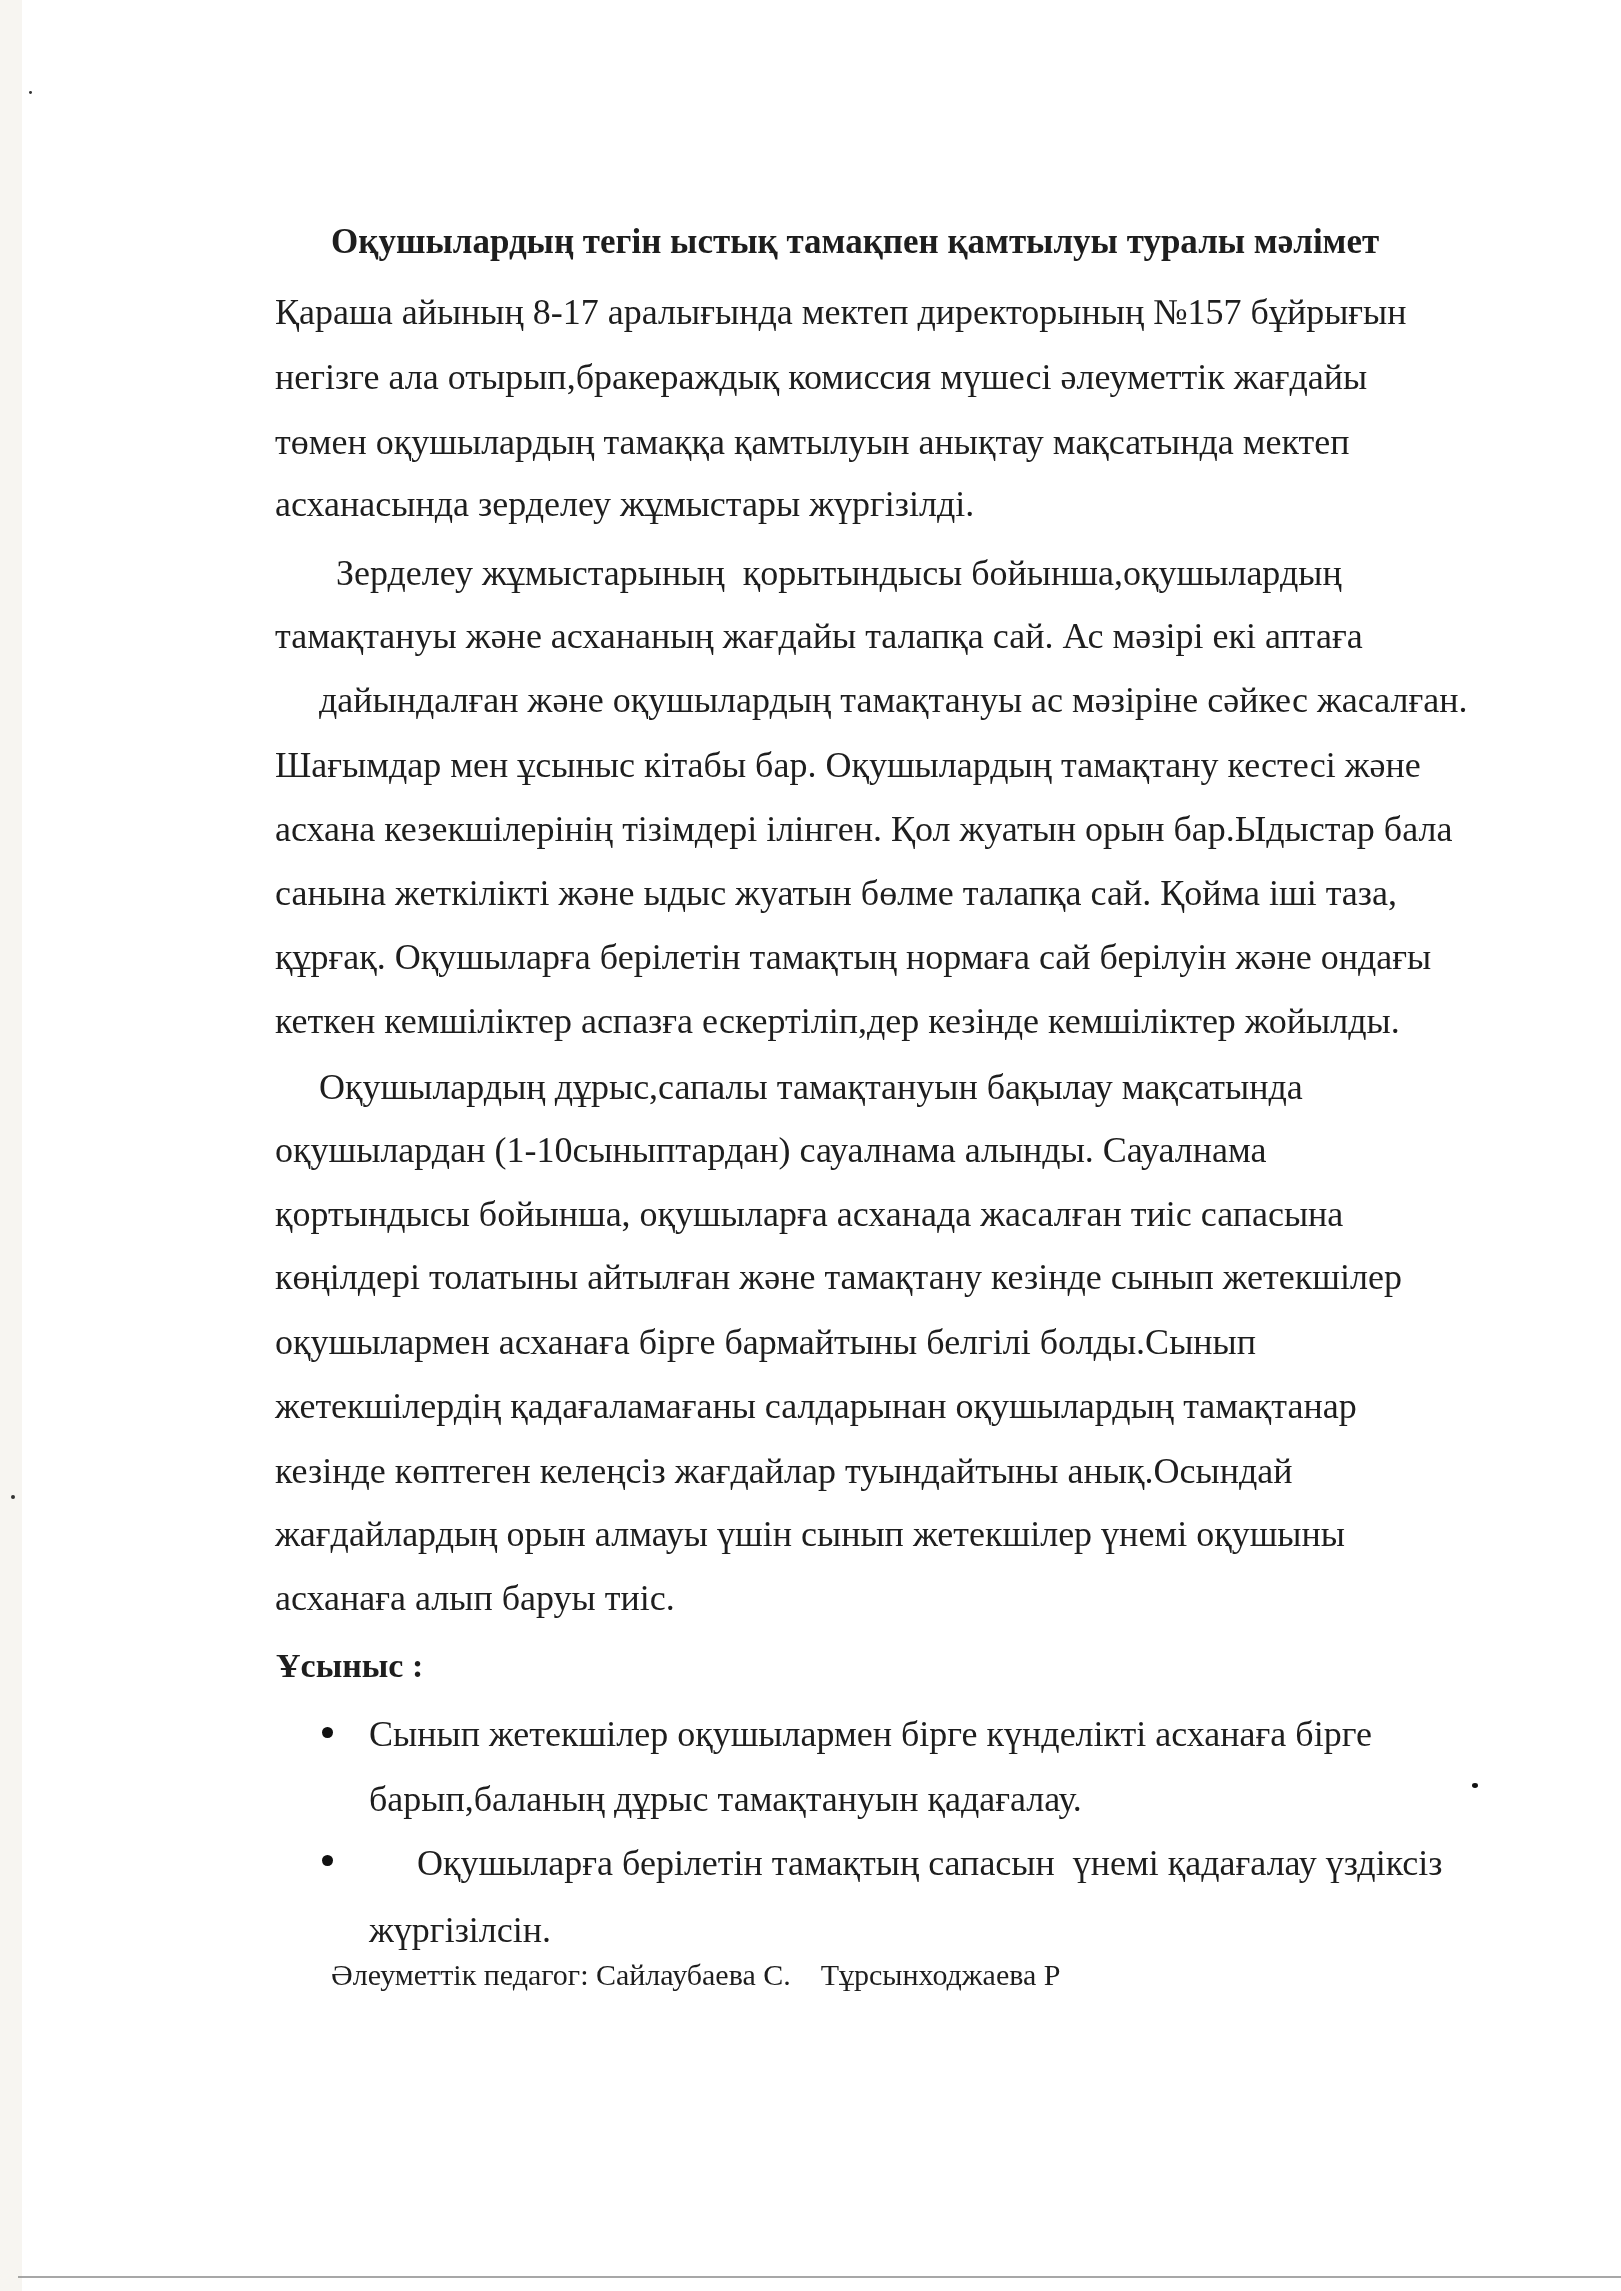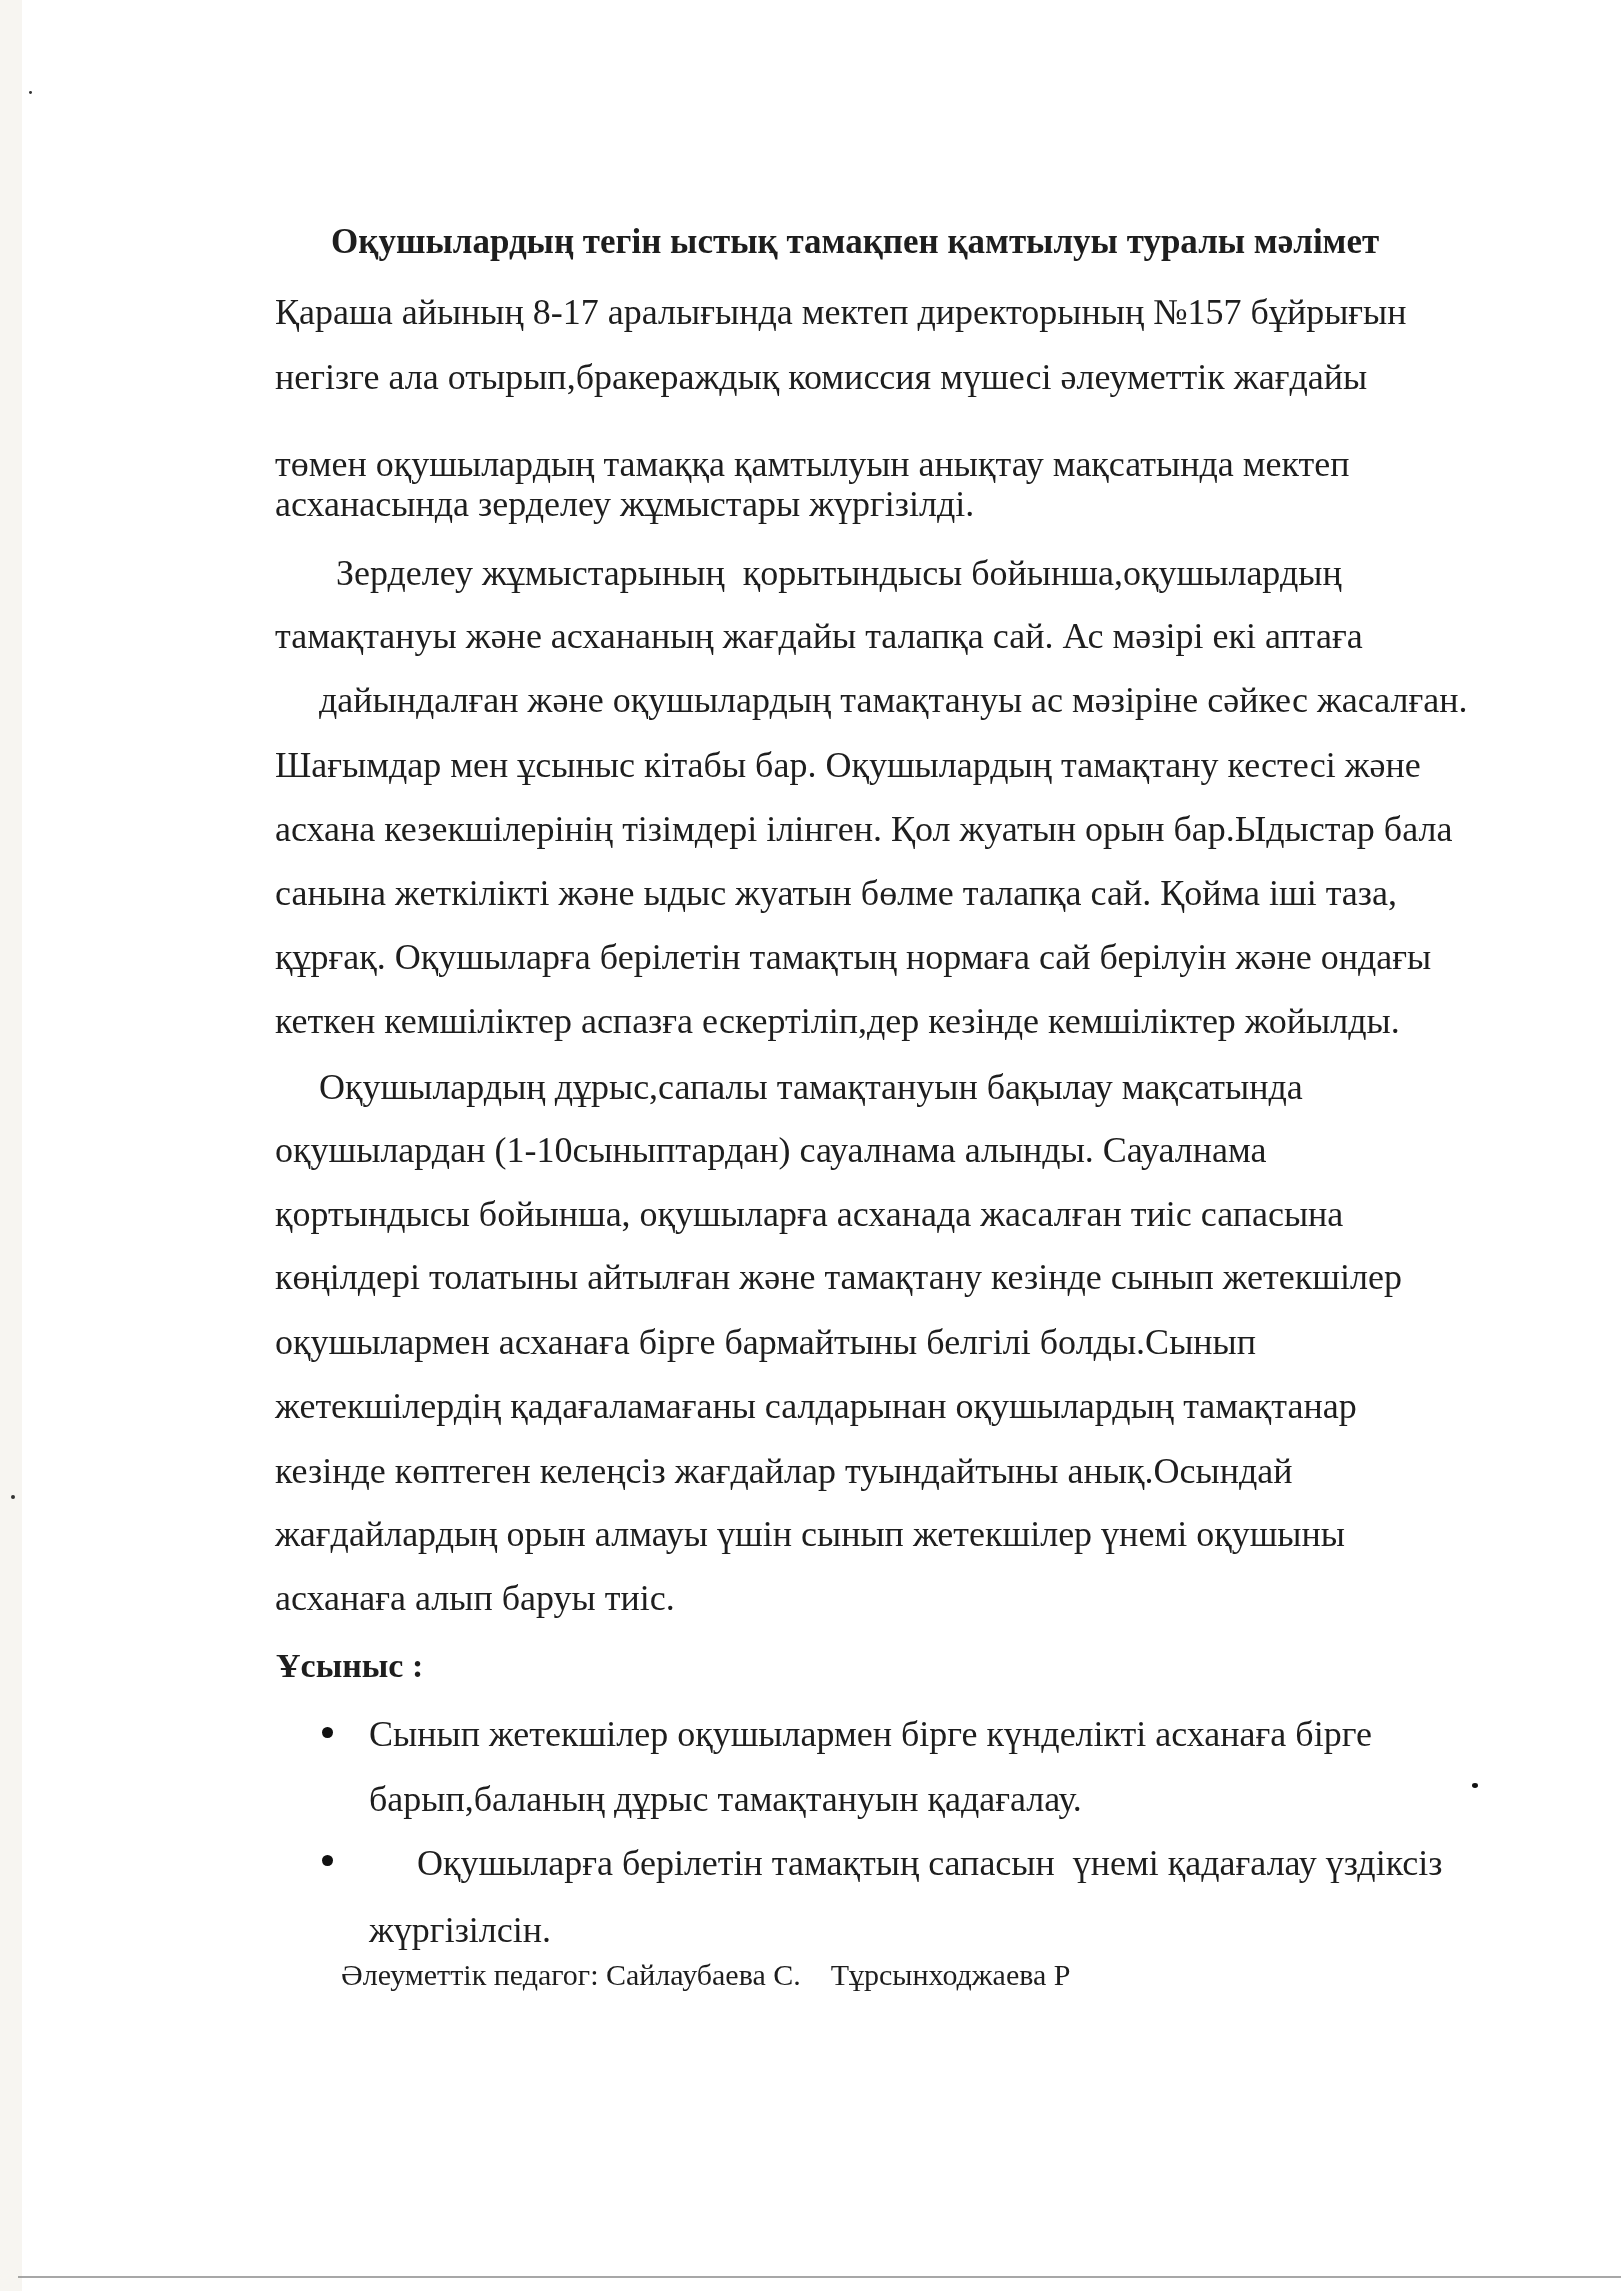--- a/index.html
+++ b/index.html
@@ -27,21 +27,21 @@
 <div class="bottom-edge"></div>
 <div class="speck" style="left:29px;top:91px;width:2.9px;height:2.9px;"></div>
 <div class="speck" style="left:10.8px;top:1495px;width:3.9px;height:3.9px;"></div>
 <div class="speck" style="left:1472px;top:1783px;width:5.9px;height:4.9px;background:#111;"></div>
 
 <div class="line title" style="left:331px;top:224px;">Оқушылардың тегін ыстық тамақпен қамтылуы туралы мәлімет</div>
 
 <div>
   <div class="line" style="left:275px;top:294px;">Қараша айының 8-17 аралығында мектеп директорының №157 бұйрығын</div>
   <div class="line" style="left:275px;top:359px;">негізге ала отырып,бракераждық комиссия мүшесі әлеуметтік жағдайы</div>
-  <div class="line" style="left:275px;top:446px;">төмен оқушылардың тамаққа қамтылуын анықтау мақсатында мектеп</div>
+  <div class="line" style="left:275px;top:424px;">төмен оқушылардың тамаққа қамтылуын анықтау мақсатында мектеп</div>
   <div class="line" style="left:275px;top:486px;">асханасында зерделеу жұмыстары жүргізілді.</div>
 </div>
 
 <div>
   <div class="line" style="left:336px;top:555px;">Зерделеу жұмыстарының  қорытындысы бойынша,оқушылардың</div>
   <div class="line" style="left:275px;top:618px;">тамақтануы және асхананың жағдайы талапқа сай. Ас мәзірі екі аптаға</div>
   <div class="line" style="left:275px;top:682px;margin-left:44px;">дайындалған және оқушылардың тамақтануы ас мәзіріне сәйкес жасалған.</div>
   <div class="line" style="left:275px;top:747px;">Шағымдар мен ұсыныс кітабы бар. Оқушылардың тамақтану кестесі және</div>
   <div class="line" style="left:275px;top:811px;">асхана кезекшілерінің тізімдері ілінген. Қол жуатын орын бар.Ыдыстар бала</div>
   <div class="line" style="left:275px;top:875px;">санына жеткілікті және ыдыс жуатын бөлме талапқа сай. Қойма іші таза,</div>
@@ -69,14 +69,14 @@
     <div class="line" style="left:369px;top:1716px;">Сынып жетекшілер оқушылармен бірге күнделікті асханаға бірге</div>
     <div class="line" style="left:369px;top:1781px;">барып,баланың дұрыс тамақтануын қадағалау.</div>
   </div>
   <div>
     <div class="bullet-dot" style="left:322px;top:1855px;"></div>
     <div class="line" style="left:369px;top:1845px;margin-left:48px;">Оқушыларға берілетін тамақтың сапасын  үнемі қадағалау үздіксіз</div>
     <div class="line" style="left:369px;top:1912px;">жүргізілсін.</div>
   </div>
 </div>
 
-<div class="line sig" style="left:341px;top:1960px;">Әлеуметтік педагог: Сайлаубаева С.    Тұрсынходжаева Р</div>
+<div class="line sig" style="left:331px;top:1960px;">Әлеуметтік педагог: Сайлаубаева С.    Тұрсынходжаева Р</div>
 
 
 </body></html>

